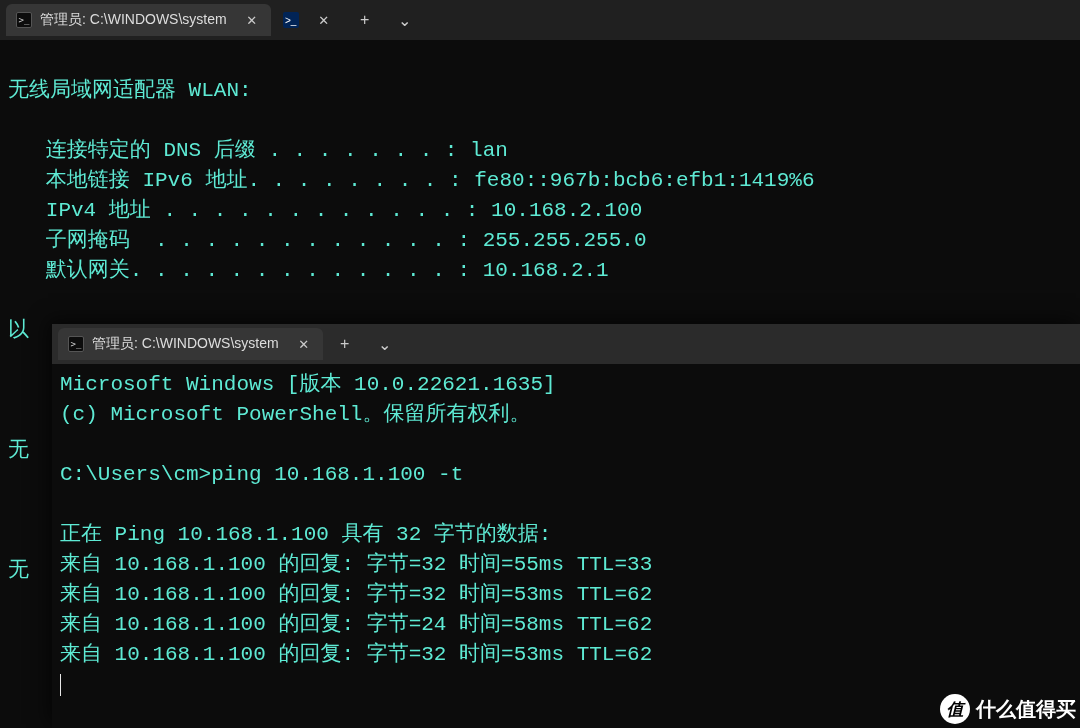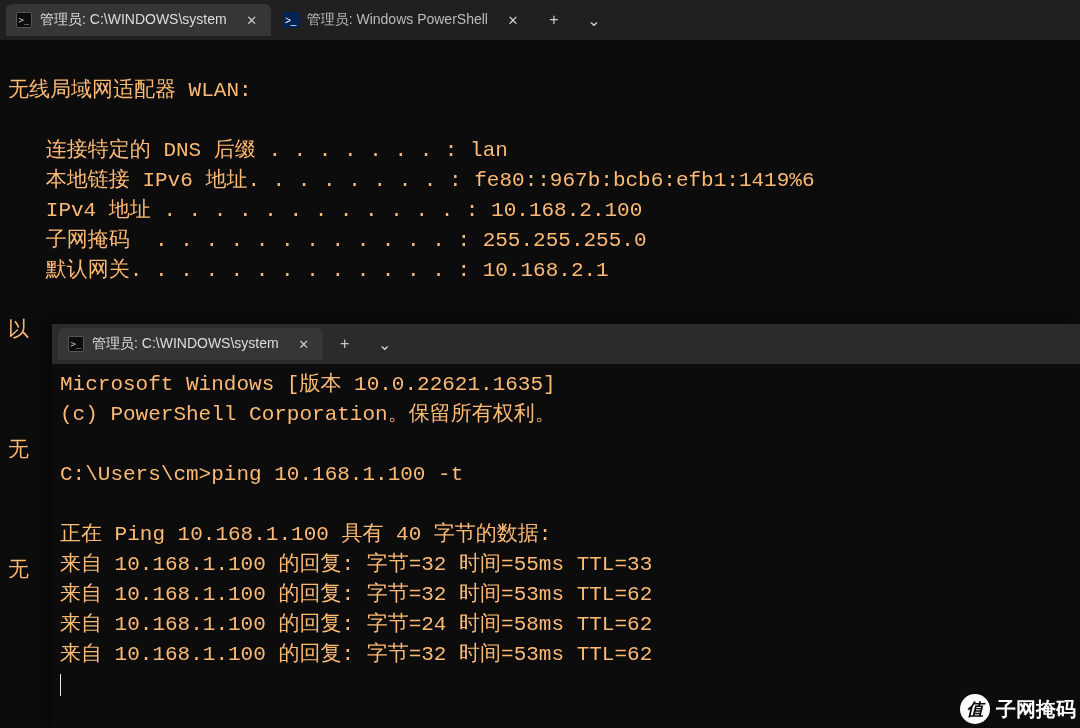--- a/index.html
+++ b/index.html
@@ -72,21 +72,21 @@
     justify-content: center;
     color: #ccc;
     font-family: "Segoe UI", sans-serif;
     font-size: 16px;
   }
   .term {
     padding: 6px 8px 8px 8px;
     font-size: 21px;
     line-height: 30px;
     white-space: pre;
-    color: #fdba74;
+    color: #5eead4;
   }
   .cursor {
     display: inline-block;
     width: 1px;
     height: 22px;
     background: #e8e8e8;
     vertical-align: text-bottom;
   }
   
   #win1 {
@@ -149,21 +149,20 @@
       <span class="icon">
           <span class="cmd-icon">&gt;_</span>
         </span>
       <span class="label">管理员: C:\WINDOWS\system</span>
       <span class="close">✕</span>
     </div>
     <div class="tab inactive">
       <span class="icon">
           <span class="ps-icon">&gt;_</span>
         </span>
-      <span class="label">管理员: Windows PowerShell</span>
       <span class="close">✕</span>
     </div>
     <div class="tab-btn">+</div>
     <div class="tab-btn">⌄</div>
   </div>
   <div class="term"><span></span>
 <span>无线局域网适配器 WLAN:</span>
 <span></span>
 <span>   连接特定的 DNS 后缀 . . . . . . . : lan</span>
 <span>   本地链接 IPv6 地址. . . . . . . . : fe80::967b:bcb6:efb1:1419%6</span>
@@ -188,28 +187,28 @@
       <span class="icon">
           <span class="cmd-icon">&gt;_</span>
         </span>
       <span class="label">管理员: C:\WINDOWS\system</span>
       <span class="close">✕</span>
     </div>
     <div class="tab-btn">+</div>
     <div class="tab-btn">⌄</div>
   </div>
   <div class="term"><span>Microsoft Windows [版本 10.0.22621.1635]</span>
-<span>(c) PowerShell Corporation。保留所有权利。</span>
+<span>(c) Microsoft PowerShell。保留所有权利。</span>
 <span></span>
 <span>C:\Users\cm&gt;ping 10.168.1.100 -t</span>
 <span></span>
-<span>正在 Ping 10.168.1.100 具有 40 字节的数据:</span>
+<span>正在 Ping 10.168.1.100 具有 32 字节的数据:</span>
 <span>来自 10.168.1.100 的回复: 字节=32 时间=55ms TTL=33</span>
 <span>来自 10.168.1.100 的回复: 字节=32 时间=53ms TTL=62</span>
 <span>来自 10.168.1.100 的回复: 字节=24 时间=58ms TTL=62</span>
 <span>来自 10.168.1.100 的回复: 字节=32 时间=53ms TTL=62</span>
 <span class="cursor"></span></div>
 </div>
 
 <div class="watermark">
   <span class="badge">值</span>
-  <span>子网掩码</span>
+  <span>什么值得买</span>
 </div>
 
 </body></html>

